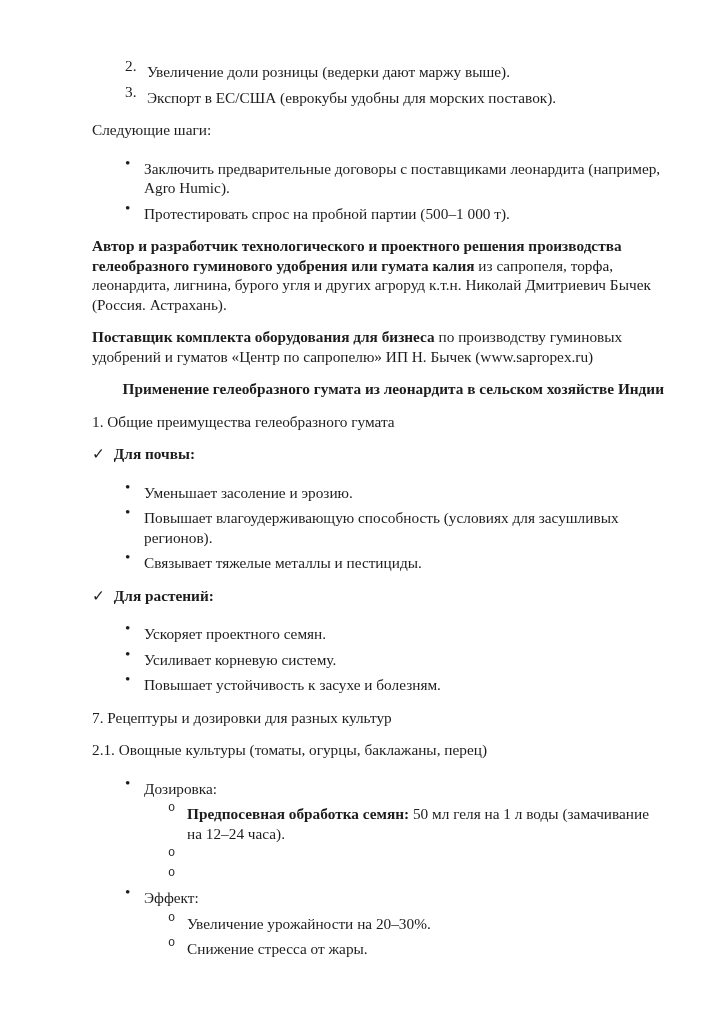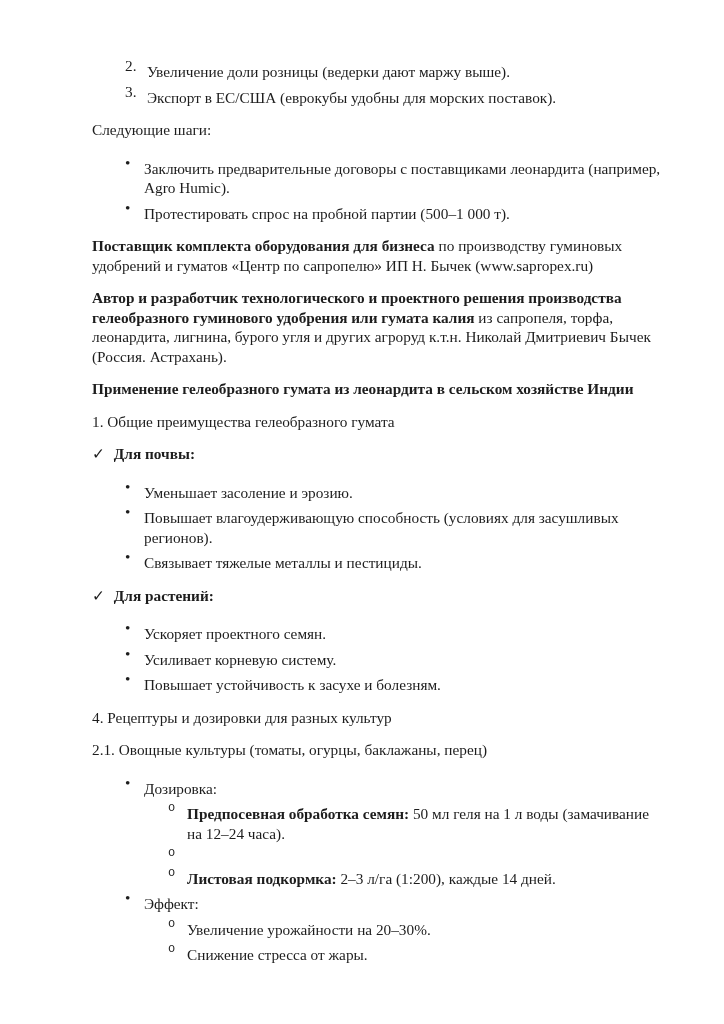--- a/index.html
+++ b/index.html
@@ -12,21 +12,21 @@
   }
   .doc {
     box-sizing: content-box;
     width: 572px;
     padding: 56px 0 0 92px;
     font-size: 15.3px;
     line-height: 19.5px;
   }
   .doc p { margin: 0 0 13px 0; }
   .b { font-weight: normal; }
-  .title { text-align: left; font-weight: bold; }
+  .title { text-align: right; font-weight: bold; }
   .list { margin: 0 0 13px 0; }
   .li { display: flex; align-items: flex-start; }
   .m {
     flex: 0 0 52px; box-sizing: border-box;
     padding-left: 33px;
   }
   .num { flex: 0 0 55px; box-sizing: border-box; padding-left: 33px; }
   .m2 {
     flex: 0 0 95px; box-sizing: border-box;
     padding-left: 76px;
@@ -60,23 +60,23 @@
     <div class="li">
       <span class="m">•</span>
       <span class="t">Заключить предварительные договоры с поставщиками леонардита (например, Agro Humic).</span>
     </div>
     <div class="li">
       <span class="m">•</span>
       <span class="t">Протестировать спрос на пробной партии (500–1 000 т).</span>
     </div>
   </div>
 
+  <p><b>Автор и разработчик технологического и проектного решения производства гелеобразного гуминового удобрения или гумата калия</b><span> из сапропеля, торфа, леонардита, лигнина, бурого угля и других агроруд к.т.н. Николай Дмитриевич Бычек (Россия. Астрахань).</span></p>
+
   <p><b>Поставщик комплекта оборудования для бизнеса</b><span> по производству гуминовых удобрений и гуматов «Центр по сапропелю» ИП Н. Бычек (www.sapropex.ru)</span></p>
-
-  <p><b>Автор и разработчик технологического и проектного решения производства гелеобразного гуминового удобрения или гумата калия</b><span> из сапропеля, торфа, леонардита, лигнина, бурого угля и других агроруд к.т.н. Николай Дмитриевич Бычек (Россия. Астрахань).</span></p>
 
   <p class="title">Применение гелеобразного гумата из леонардита в сельском хозяйстве Индии</p>
 
 
   <p class="b">1. Общие преимущества гелеобразного гумата</p>
 
   <p class="check">
     <span class="ck">✓</span>
     <b>Для почвы:</b>
   </p>
@@ -109,38 +109,37 @@
     <div class="li">
       <span class="m">•</span>
       <span class="t">Усиливает корневую систему.</span>
     </div>
     <div class="li">
       <span class="m">•</span>
       <span class="t">Повышает устойчивость к засухе и болезням.</span>
     </div>
   </div>
 
-  <p class="b">4. Рецептуры и дозировки для разных культур</p>
+  <p class="b">7. Рецептуры и дозировки для разных культур</p>
   <p class="b">2.1. Овощные культуры (томаты, огурцы, баклажаны, перец)</p>
 
   <div class="list">
     <div class="li">
       <span class="m">•</span>
       <span class="t b">Дозировка:</span>
     </div>
     <div class="li">
       <span class="m2">o</span>
       <span class="t"><b>Предпосевная обработка семян:</b><span> 50 мл геля на 1 л воды (замачивание на 12–24 часа).</span></span>
     </div>
     <div class="li">
       <span class="m2">o</span>
     </div>
     <div class="li">
       <span class="m2">o</span>
-      <span class="t"><b>Листовая подкормка:</b><span> 2–3 л/га (1:200), каждые 14 дней.</span></span>
     </div>
     <div class="li">
       <span class="m">•</span>
       <span class="t b">Эффект:</span>
     </div>
     <div class="li">
       <span class="m2">o</span>
       <span class="t">Увеличение урожайности на 20–30%.</span>
     </div>
     <div class="li">

